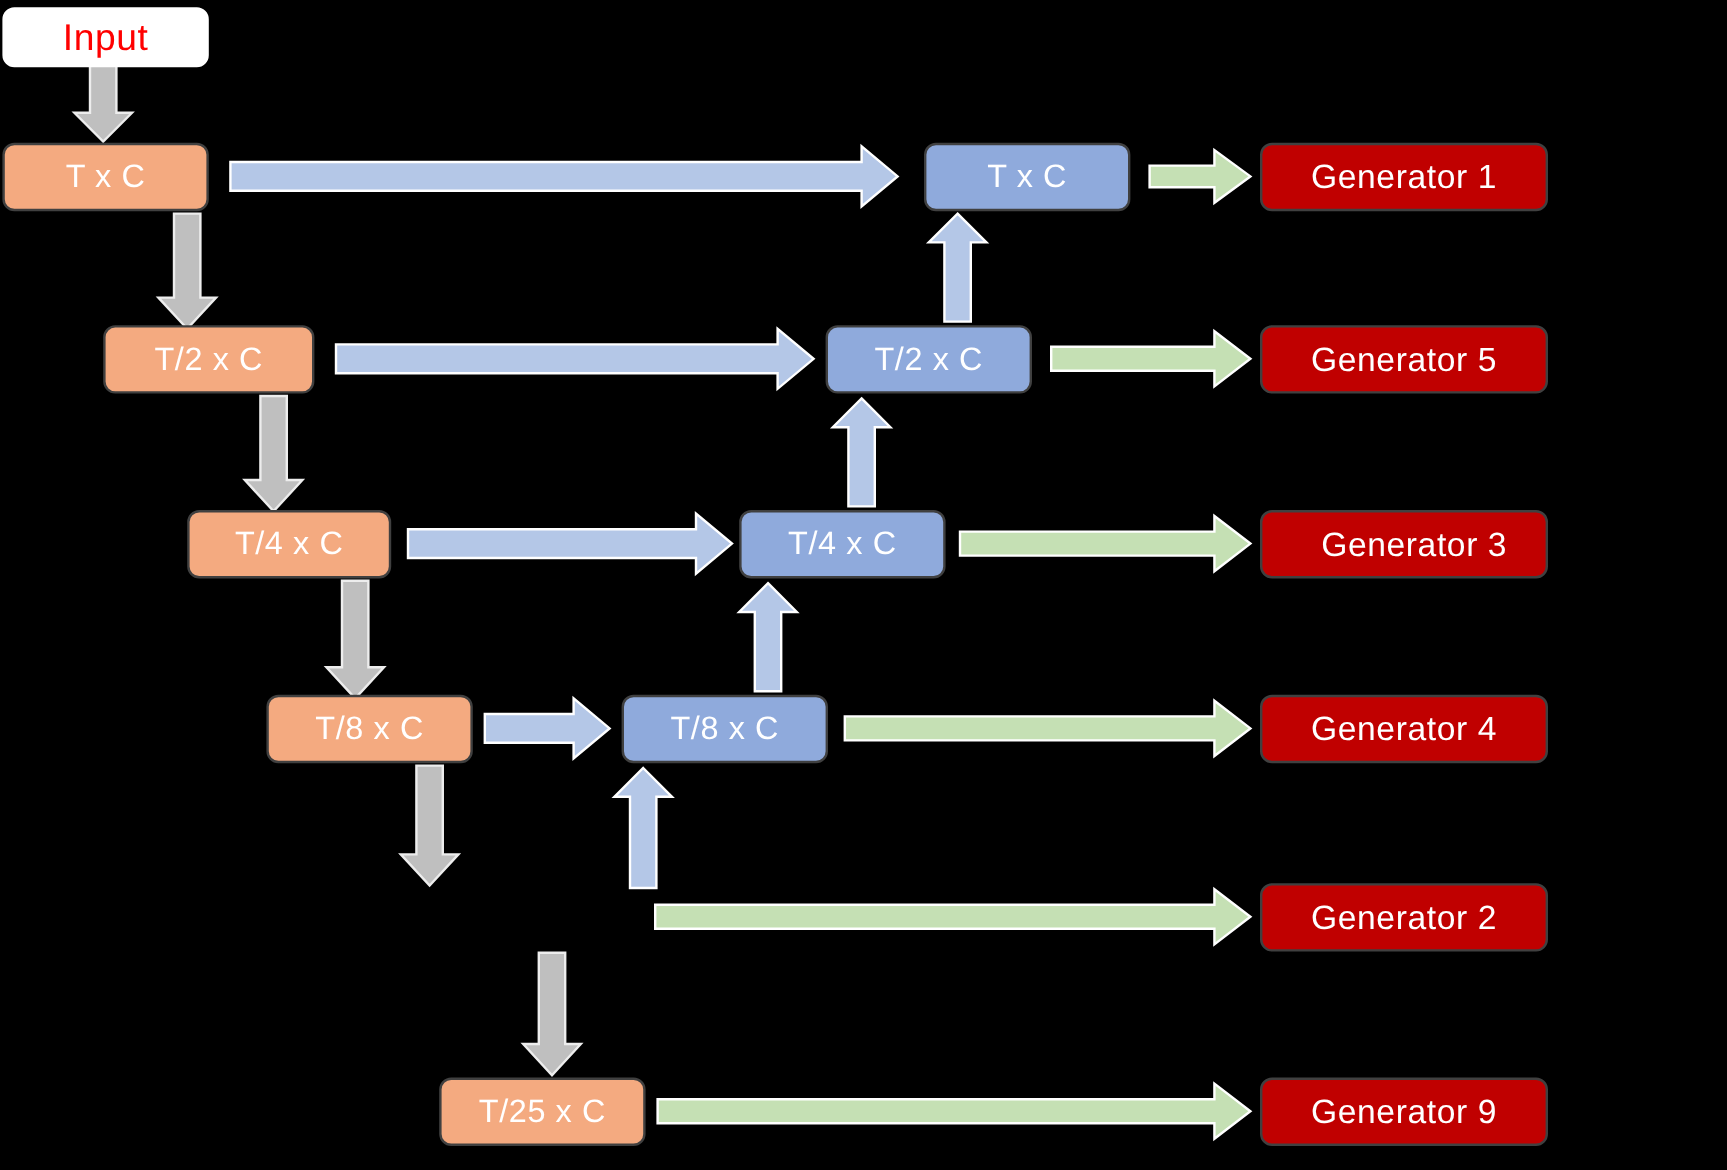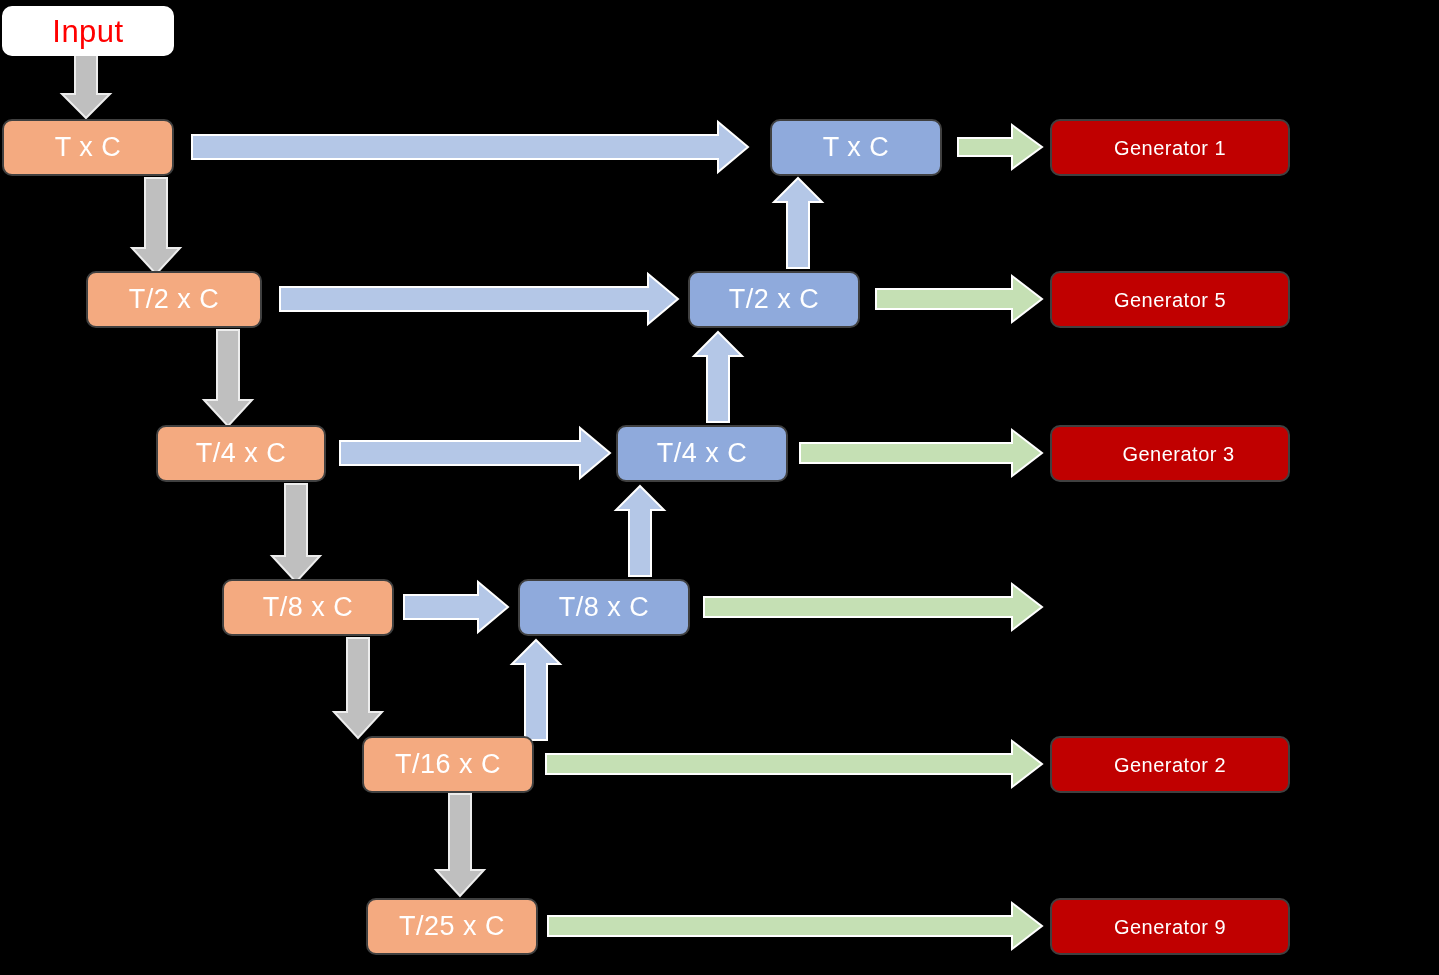--- a/index.html
+++ b/index.html
@@ -41,21 +41,21 @@
     font-size: 31px;
   }
   .node.encoder {
     background: #F4AA80;
   }
   .node.decoder {
     background: #8FAADC;
   }
   .node.generator {
     background: #C00000;
-    font-size: 20px;
+    font-size: 28px;
   }
 
   
   #arrows {
     position: absolute;
     left: 0;
     top: 0;
     width: 1439px;
     height: 975px;
     pointer-events: none;
@@ -134,23 +134,20 @@
   </div>
 
   <div class="node encoder" style="left:156px; top:425px; width:170px; height:57px;">
     <span>T/4 x C</span>
   </div>
 
   <div class="node encoder" style="left:222px; top:579px; width:172px; height:57px;">
     <span>T/8 x C</span>
   </div>
 
-  <div class="node encoder" style="left:362px; top:736px; width:172px; height:57px;">
-    <span>T/16 x C</span>
-  </div>
 
   <div class="node encoder" style="left:366px; top:898px; width:172px; height:57px;">
     <span>T/25 x C</span>
   </div>
 
   <div class="node decoder" style="left:770px; top:119px; width:172px; height:57px;">
     <span>T x C</span>
   </div>
 
   <div class="node decoder" style="left:688px; top:271px; width:172px; height:57px;">
@@ -170,20 +167,23 @@
   </div>
 
   <div class="node generator" style="left:1050px; top:271px; width:240px; height:57px;">
     <span>Generator 5</span>
   </div>
 
   <div class="node generator" style="left:1050px; top:425px; width:240px; height:57px;padding-left:17px;">
     <span>Generator 3</span>
   </div>
 
+  <div class="node generator" style="left:1050px; top:579px; width:240px; height:57px;">
+    <span>Generator 4</span>
+  </div>
 
   <div class="node generator" style="left:1050px; top:736px; width:240px; height:57px;">
     <span>Generator 2</span>
   </div>
 
   <div class="node generator" style="left:1050px; top:898px; width:240px; height:57px;">
     <span>Generator 9</span>
   </div>
 
 </div>

